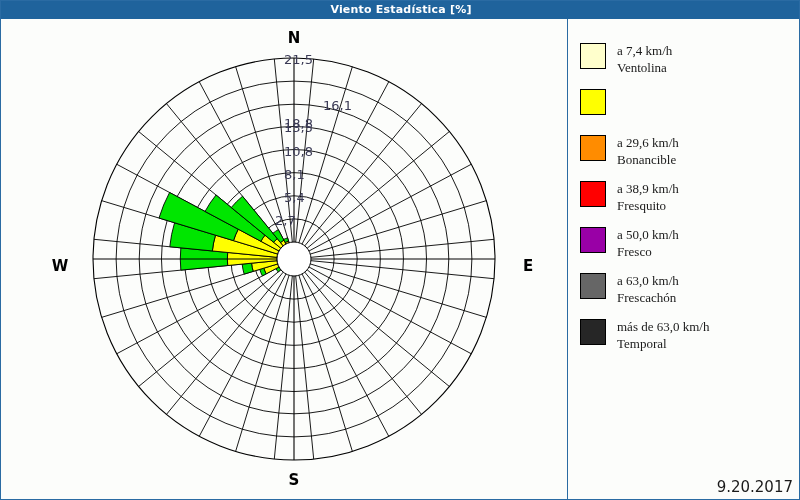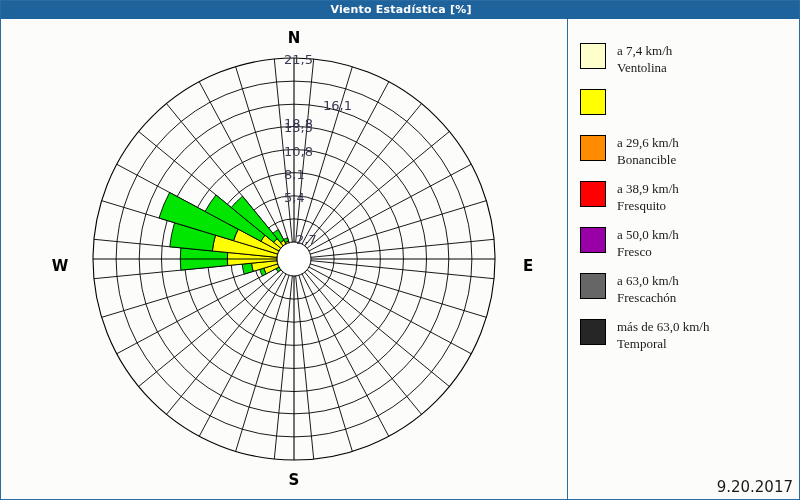--- a/index.html
+++ b/index.html
@@ -198,21 +198,21 @@
             <circle cx="293" cy="240" r="17" fill="#ffffff" stroke="#000000" stroke-width="1"></circle>
           </g>
       </svg>
 
       <div class="compass" id="c-n">N</div>
       <div class="compass" id="c-s">S</div>
       <div class="compass" id="c-w">W</div>
       <div class="compass" id="c-e">E</div>
 
       <div id="rtick-layer">
-          <div class="rtick" style="left: 295px; top: 193.893px; margin-top: 19px;">2,7</div>
+          <div class="rtick" style="left: 274px; top: 193.893px;">2,7</div>
           <div class="rtick" style="left: 283px; top: 170.786px;">5,4</div>
           <div class="rtick" style="left: 283px; top: 147.679px;">8,1</div>
           <div class="rtick" style="left: 283px; top: 124.572px;">10,8</div>
           <div class="rtick" style="left: 283px; top: 101px;">13,5</div>
           <div class="rtick" style="left: 283px; top: 79.214px; margin-left: 39px;">16,1</div>
           <div class="rtick" style="left: 283px; top: 60px; margin-top: 37px;">18,8</div>
           <div class="rtick" style="left: 283px; top: 33px;">21,5</div>
         </div>
     </div>
 

